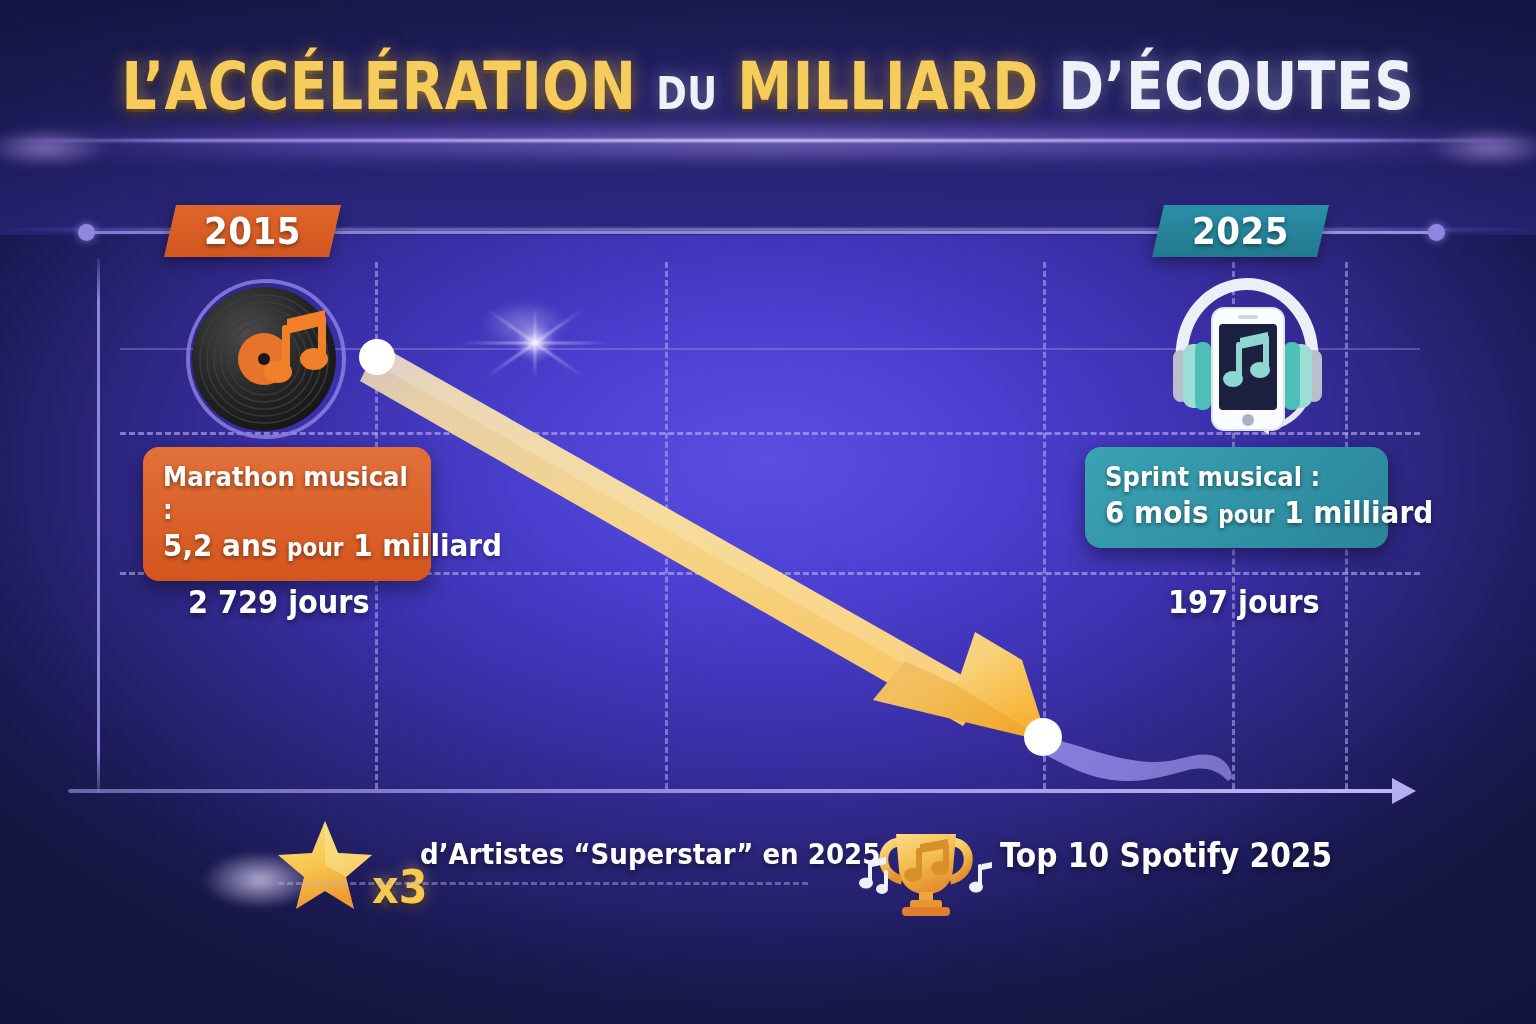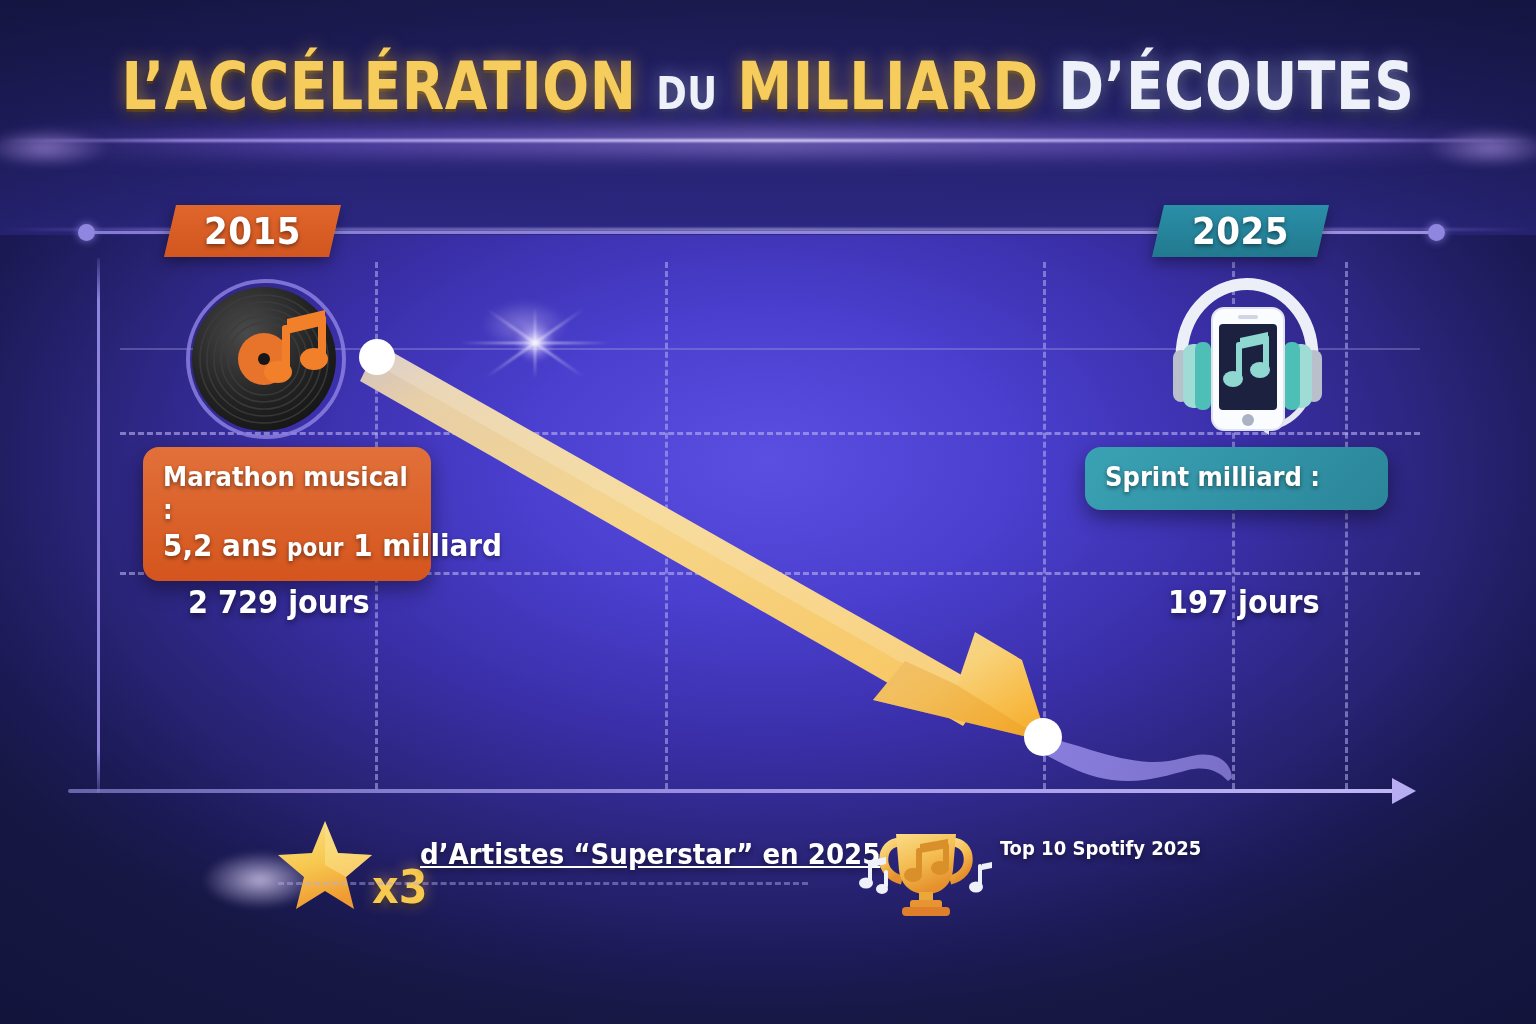--- a/index.html
+++ b/index.html
@@ -182,21 +182,21 @@
   .foot-text{
     position:absolute; white-space:nowrap;
     font-family:"DejaVu Sans Condensed","Liberation Sans", sans-serif;
     font-weight:bold; color:#fff; text-shadow:0 3px 6px rgba(0,0,0,.5);
   }
   .x3{
     font-size:46px; color:#f7c94f;
     text-shadow:0 0 14px rgba(255,200,80,.5), 0 3px 5px rgba(0,0,0,.55);
   }
   .f-main{ font-size:29px; }
-  .f-top{ font-size:20px; }
+  .f-top{ font-size:33px; }
   .ribbon{
     position:absolute; left:975px; top:875px; height:38px;
     background:linear-gradient(90deg,#2f2b8c,#3b36a8);
     display:flex; align-items:center; padding:0 26px 0 18px;
     box-shadow:0 4px 10px rgba(0,0,0,.35);
   }
   .ribbon::after{
     content:""; position:absolute; right:-17px; top:0;
     border-top:19px solid transparent; border-bottom:19px solid transparent;
     border-left:17px solid #3b36a8;
@@ -369,32 +369,33 @@
     <g fill="#8fd8d2">
       <path d="M85 66 L113 60 L113 71 L85 77 Z"></path>
       <rect x="81" y="70" width="6" height="36" rx="2.5"></rect>
       <rect x="108" y="63" width="6" height="34" rx="2.5"></rect>
       <ellipse cx="78" cy="107" rx="10" ry="8"></ellipse>
       <ellipse cx="105" cy="98" rx="10" ry="8"></ellipse>
     </g>
   </svg>
 
   <div class="callout c2025">
-    <div class="l1">Sprint milliard :</div>
+    <div class="l1">Sprint musical :</div>
+    <div class="l2"><span>6 mois</span> <span class="sm">pour</span> <span>1 milliard</span></div>
   </div>
 
   <div class="days d2025">197 jours</div>
 
   <svg class="star" viewBox="0 0 96 92">
     <path d="M48 3 L61 35 L95 37 L69 59 L77 91 L48 73 L19 91 L27 59 L1 37 L35 35 Z" fill="url(#starg)"></path>
     <path d="M48 3 L61 35 L95 37 L69 59 L48 47 Z" fill="#fce492" opacity=".55"></path>
   </svg>
 
   <div class="foot-text x3" style="left:372px; top:860px;">x3</div>
-  <div class="foot-text f-main" style="left:420px; top:837px;text-decoration:underline;">d’Artistes “Superstar” en 2025</div>
+  <div class="foot-text f-main" style="left:420px; top:837px;">d’Artistes “Superstar” en 2025</div>
   <div class="foot-line" style="left:278px; top:882px; width:530px;"></div>
 
   <svg class="trophy" viewBox="0 0 136 100">
 
     <path d="M42 24 C22 24, 18 56, 44 62" fill="none" stroke="url(#trophyg)" stroke-width="9"></path>
     <path d="M94 24 C114 24, 118 56, 92 62" fill="none" stroke="url(#trophyg)" stroke-width="9"></path>
 
     <path d="M38 16 L98 16 L95 52 C93 68, 82 76, 68 76 C54 76, 43 68, 41 52 Z" fill="url(#trophyg)"></path>
 
     <rect x="61" y="74" width="14" height="10" fill="#eaa83a"></rect>

